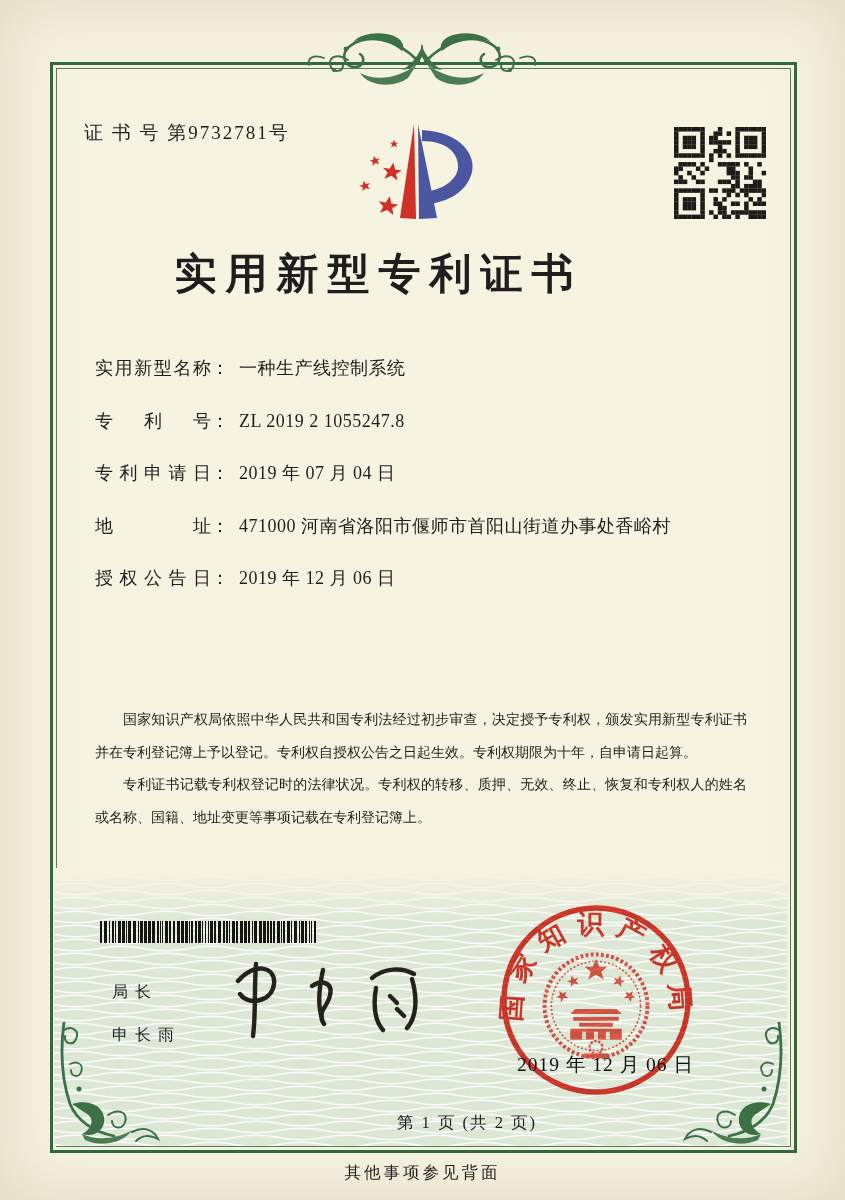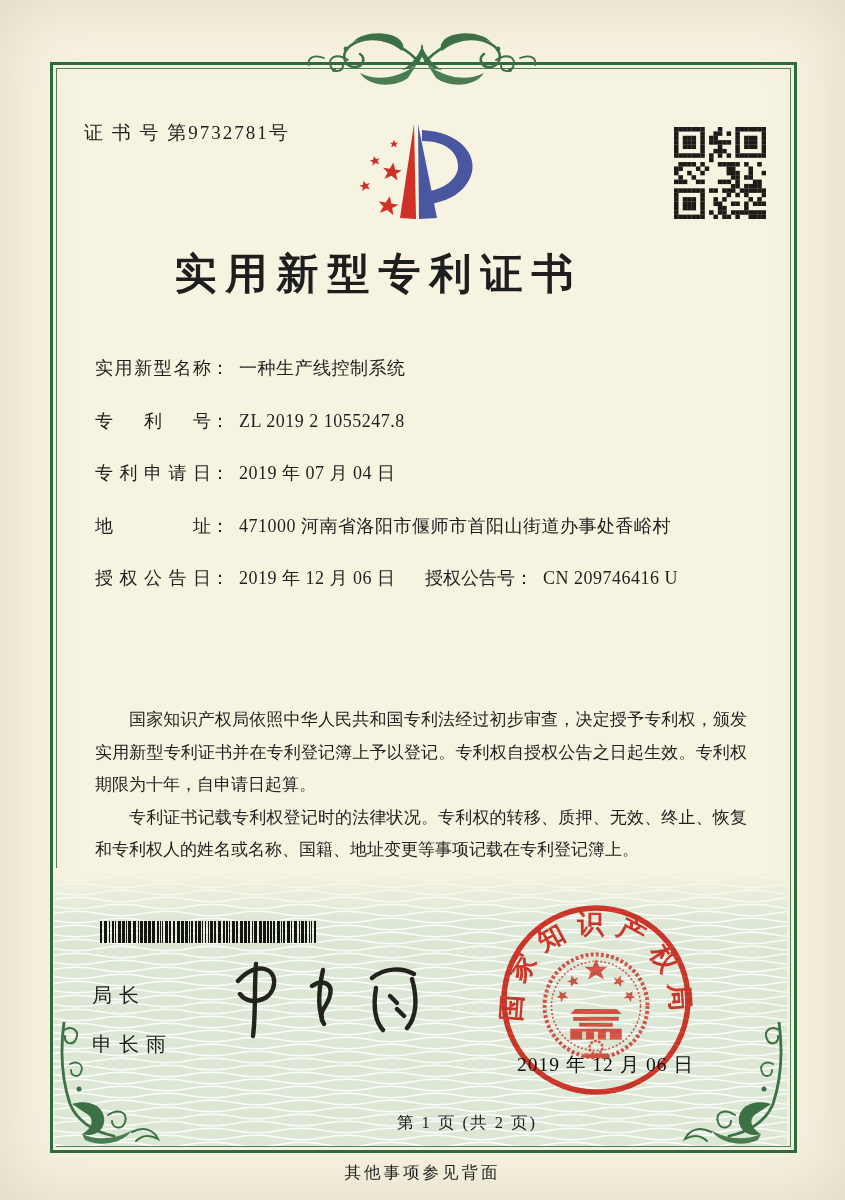--- a/index.html
+++ b/index.html
@@ -26,26 +26,26 @@
   
   .certno{position:absolute;left:84px;top:120px;font-size:19px;letter-spacing:2px;z-index:2;}
   .title{position:absolute;left:50px;top:246px;width:657px;text-align:center;
     font-size:42px;font-weight:bold;letter-spacing:9px;z-index:2;}
   .fields{position:absolute;left:95px;top:356px;width:660px;font-size:18px;z-index:2;}
   .frow{position:relative;height:18px;margin-bottom:34.5px;white-space:nowrap;}
   .lbl{display:inline-block;width:116px;text-align:justify;text-align-last:justify;vertical-align:top;}
   .colon{display:inline-block;margin-right:10px;}
   .val{letter-spacing:.5px;}
   .grant2{position:absolute;left:330px;top:0;}
-  .paras{position:absolute;left:95px;top:704px;width:652px;font-size:17px;
+  .paras{position:absolute;left:95px;top:704px;width:652px;font-size:14px;
     line-height:32.5px;text-align:justify;z-index:2;}
   .paras p{margin:0;text-indent:2em;}
   
   .barcode{position:absolute;left:100px;top:921px;z-index:2;}
-  .director{position:absolute;left:92px;top:982px;font-size:20px;letter-spacing:7px;z-index:2;}
+  .director{position:absolute;left:112px;top:982px;font-size:16px;letter-spacing:7px;z-index:2;}
   .director div{margin-bottom:22px;}
   .signature{position:absolute;left:226px;top:946px;z-index:2;mix-blend-mode:multiply;}
   .seal{position:absolute;left:497px;top:903px;z-index:2;mix-blend-mode:multiply;}
   .sealdate{position:absolute;left:517px;top:1051px;font-size:19.5px;letter-spacing:1px;color:#111;z-index:3;}
   .pagefoot{position:absolute;left:50px;top:1112px;width:834px;text-align:center;
     font-size:16.5px;letter-spacing:2px;z-index:2;}
   .backnote{position:absolute;left:0;top:1162px;width:845px;text-align:center;
     font-size:16.5px;letter-spacing:3px;z-index:2;}
   
   .logo{position:absolute;left:350px;top:110px;z-index:2;}
@@ -366,23 +366,20 @@
       <span class="lbl">专利号</span><span class="colon">：</span><span class="val">ZL 2019 2 1055247.8</span>
     </div>
     <div class="frow">
       <span class="lbl">专利申请日</span><span class="colon">：</span><span class="val">2019 年 07 月 04 日</span>
     </div>
     <div class="frow">
       <span class="lbl">地址</span><span class="colon">：</span><span class="val">471000  河南省洛阳市偃师市首阳山街道办事处香峪村</span>
     </div>
     <div class="frow">
       <span class="lbl">授权公告日</span><span class="colon">：</span><span class="val">2019 年 12 月 06 日</span>
-      <span class="grant2">
-        <span>授权公告号</span><span class="colon">：</span><span class="val">CN 209746416 U</span>
-      </span>
     </div>
   </div>
 
   <div class="paras">
     <p>国家知识产权局依照中华人民共和国专利法经过初步审查，决定授予专利权，颁发实用新型专利证书并在专利登记簿上予以登记。专利权自授权公告之日起生效。专利权期限为十年，自申请日起算。</p>
     <p>专利证书记载专利权登记时的法律状况。专利权的转移、质押、无效、终止、恢复和专利权人的姓名或名称、国籍、地址变更等事项记载在专利登记簿上。</p>
   </div>
 
   <svg class="barcode" id="bcsvg" width="218" height="22">
       <rect x="0" y="0" width="2" height="22" fill="#15140f"></rect>

